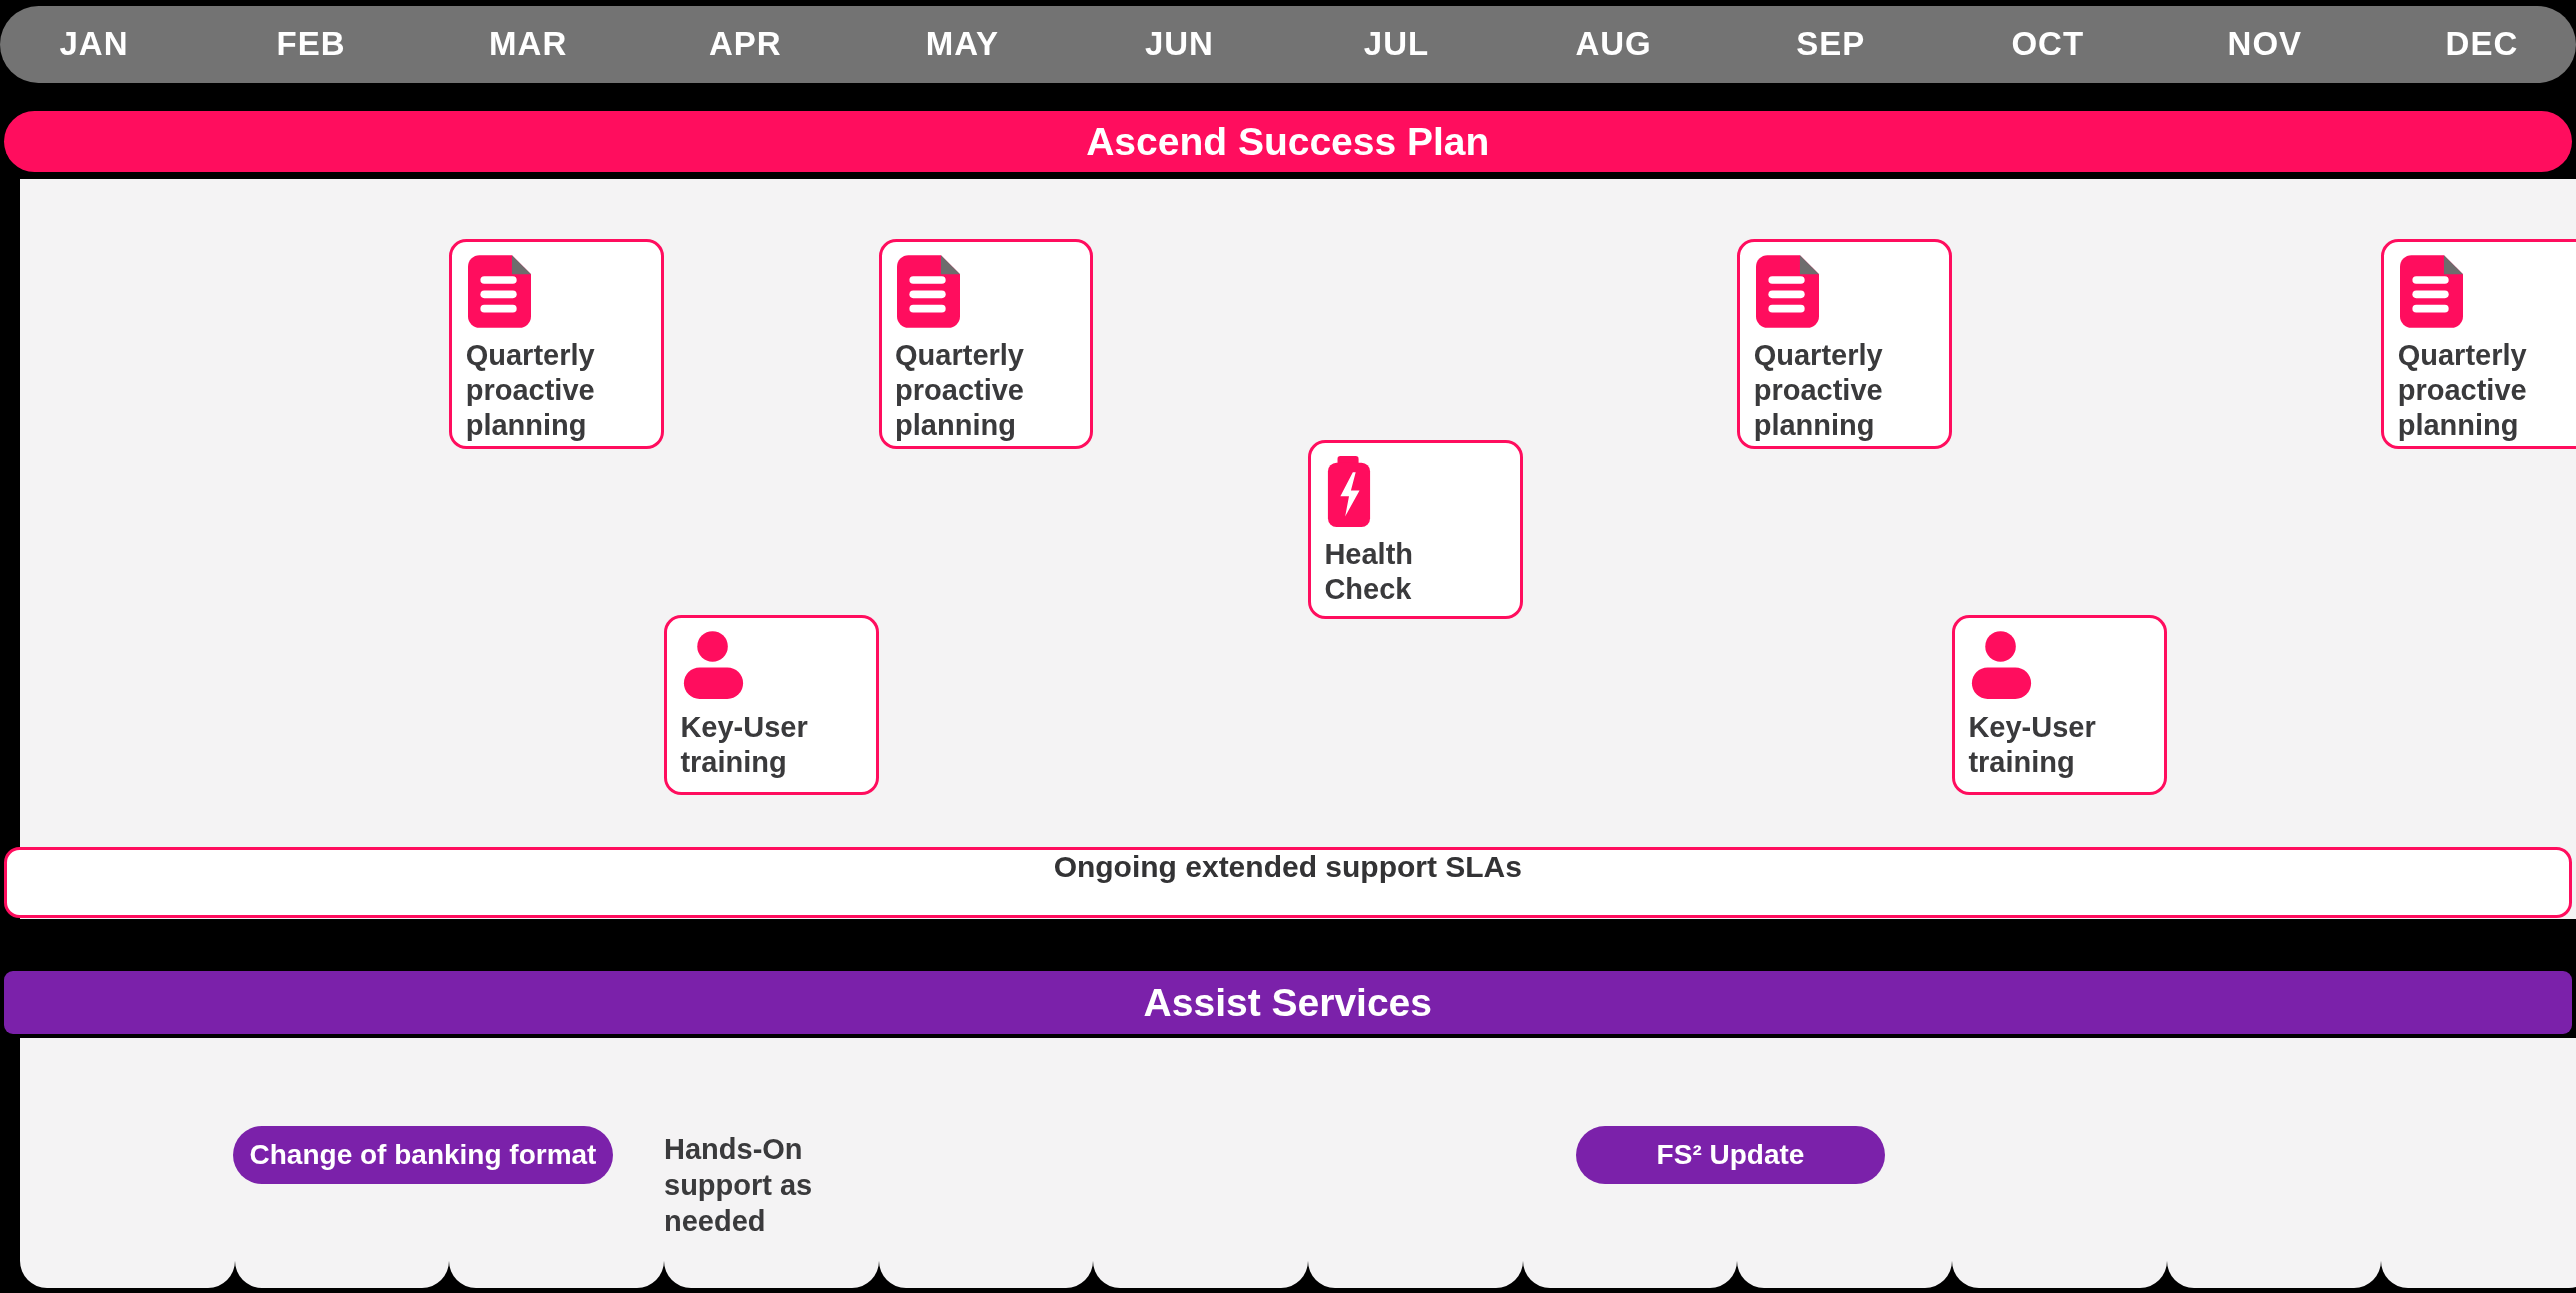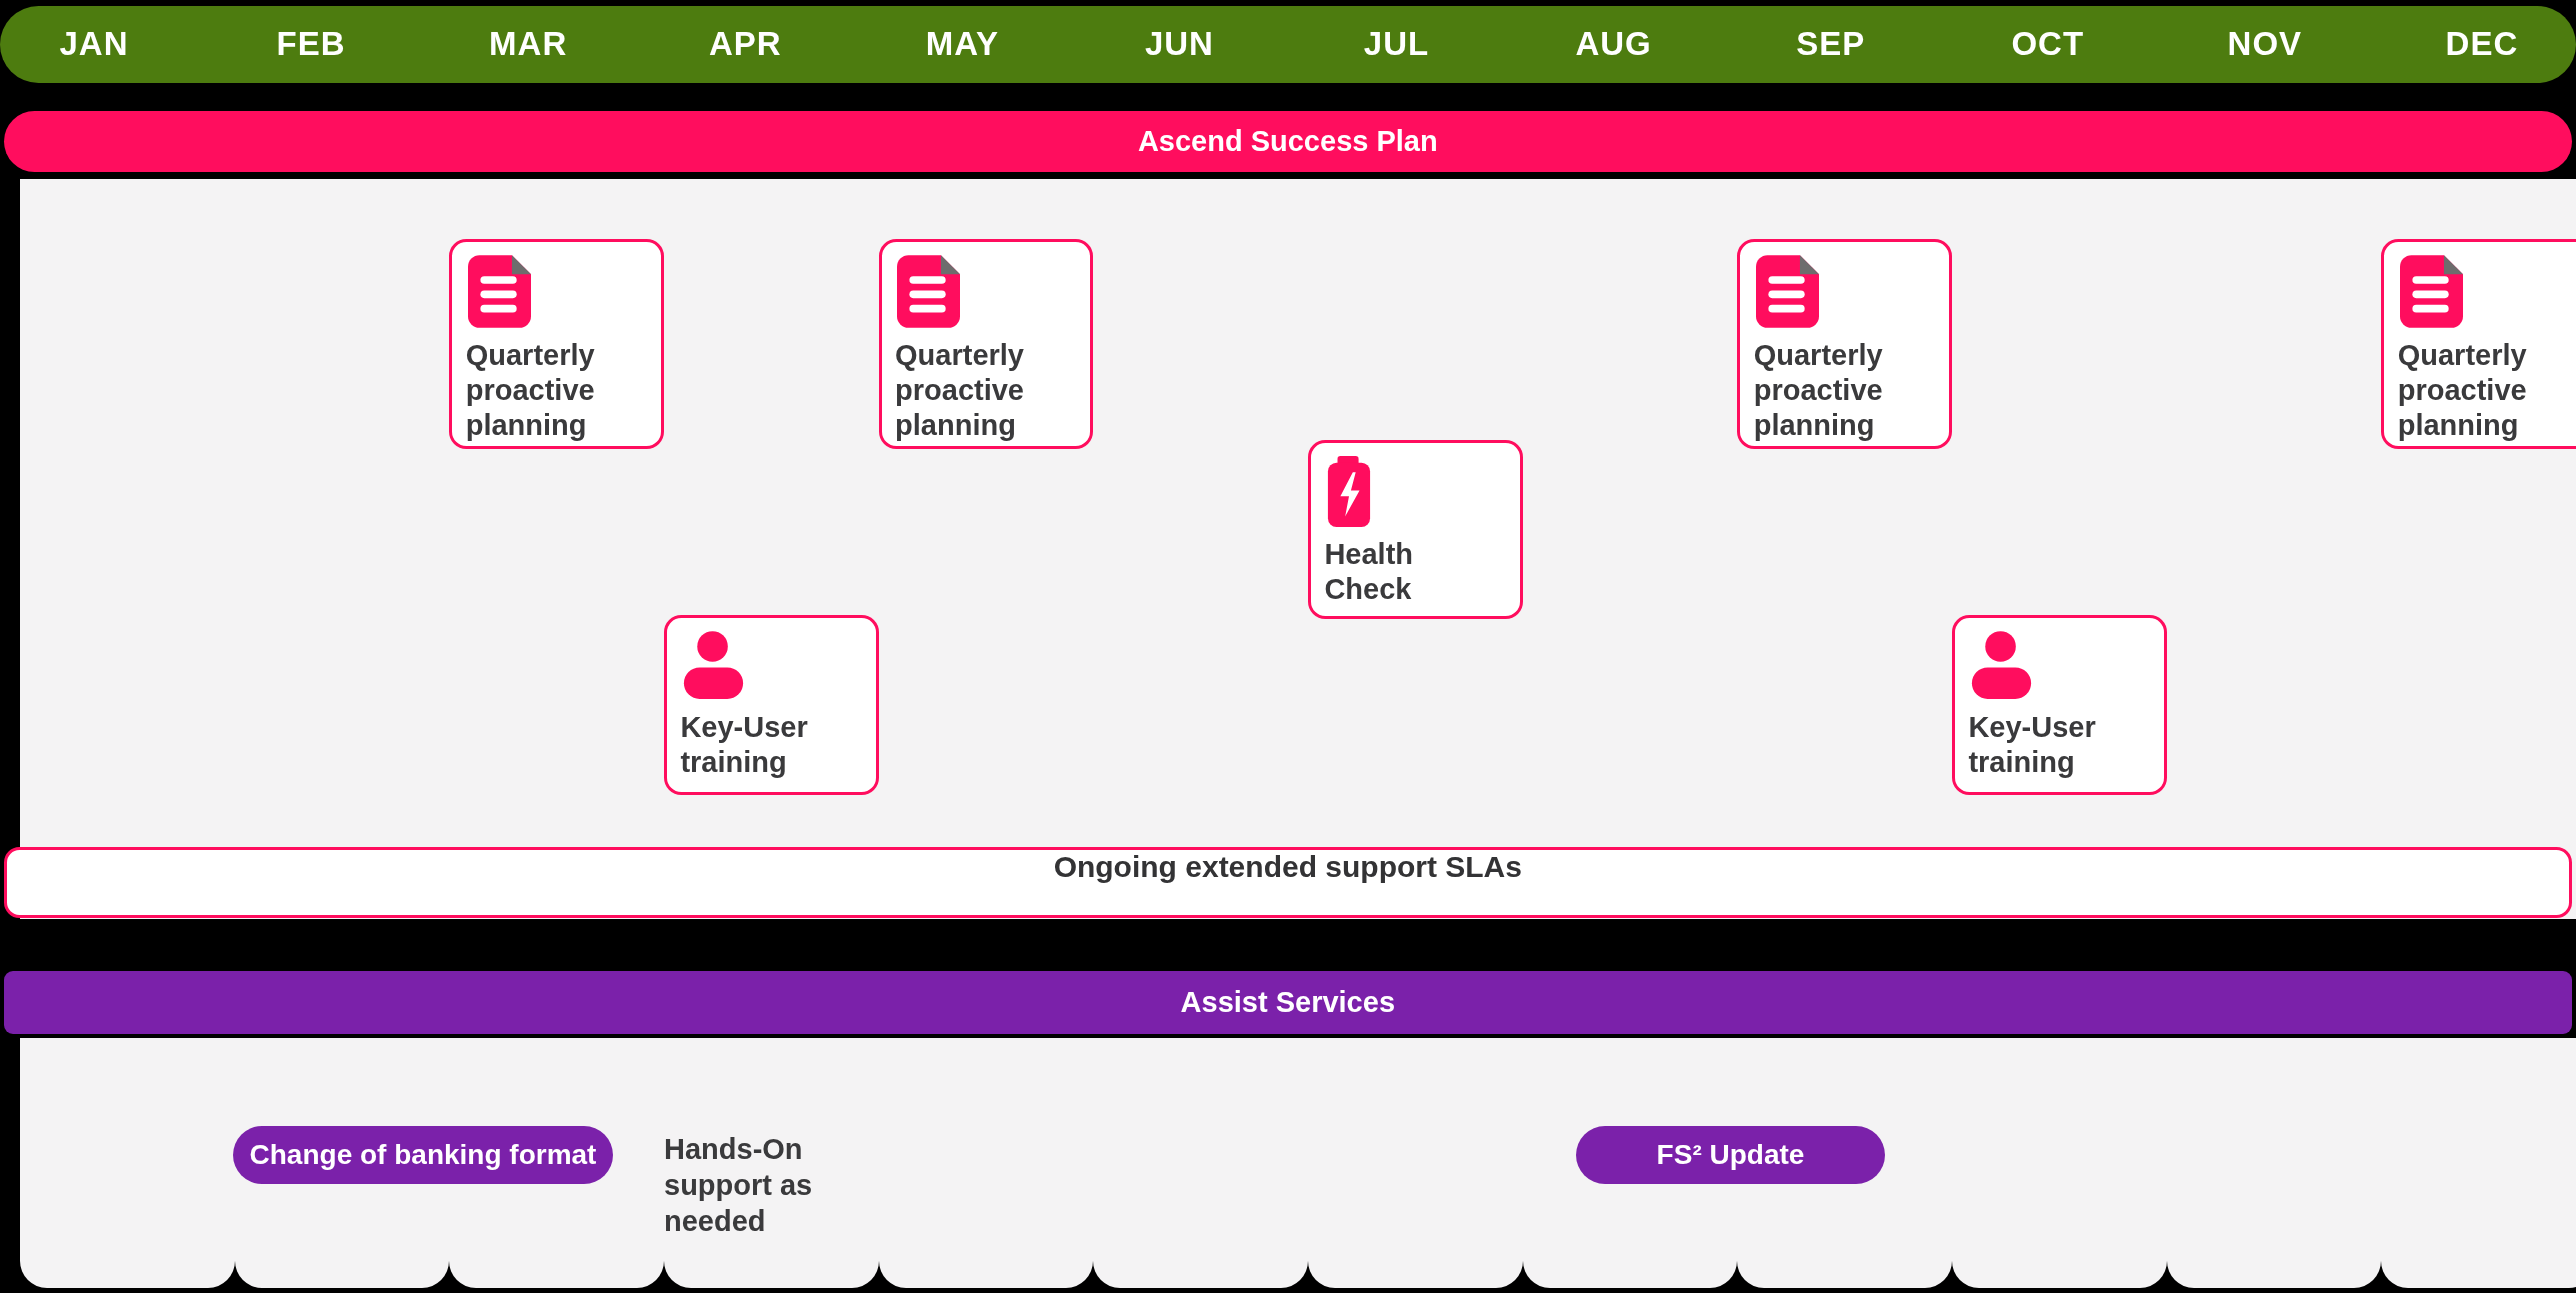--- a/index.html
+++ b/index.html
@@ -14,21 +14,21 @@
     height: 1294px;
     background: #000;
     overflow: hidden;
   }
 
   
   .months-bar {
     position: absolute;
     left: 0; top: 5.8px;
     width: 2576px; height: 77px;
-    background: #4d7c0f;
+    background: #737373;
     border-radius: 40px;
     display: grid;
     grid-template-columns: repeat(12, 1fr);
     column-gap: 29px;
     align-items: center;
   }
   .month {
     text-align: center;
     color: #ffffff;
     font-size: 33px;
@@ -38,21 +38,21 @@
 
   
   .banner {
     position: absolute;
     left: 3.8px; width: 2568px;
     display: flex;
     align-items: center;
     justify-content: center;
     color: #ffffff;
     font-weight: bold;
-    font-size: 29px;
+    font-size: 39px;
   }
   .banner.pink {
     top: 111px; height: 61px;
     background: #FF0D5E;
     border-radius: 31px;
   }
   .banner.purple {
     top: 971px; height: 63px;
     background: #7B21AA;
     border-radius: 9px;

